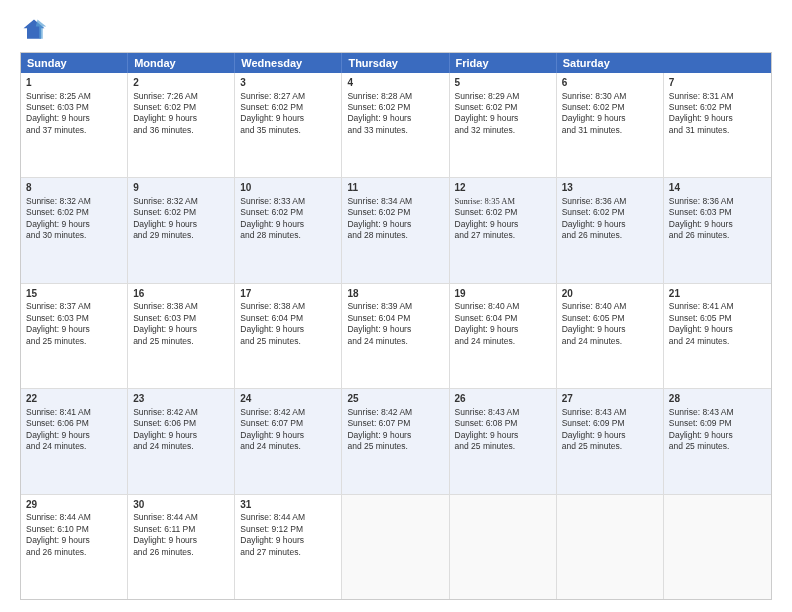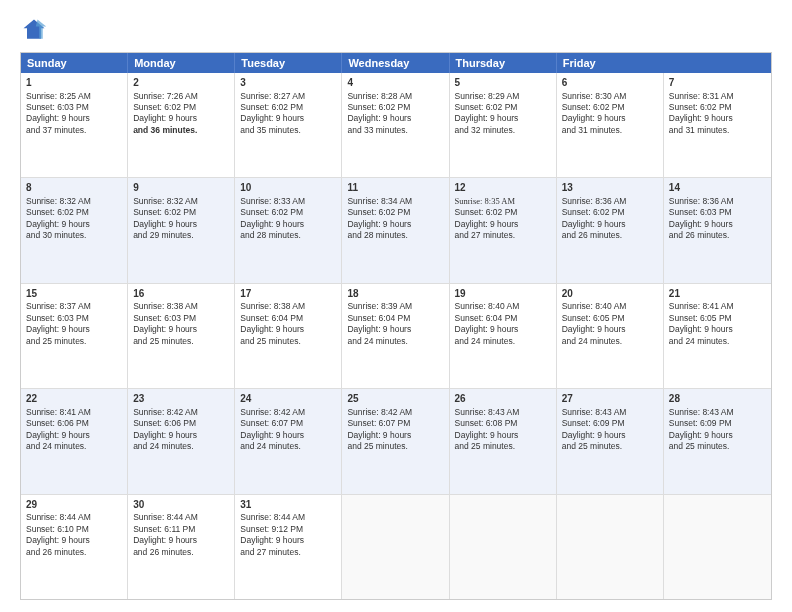--- a/index.html
+++ b/index.html
@@ -126,40 +126,40 @@
     <div class="title-block">
       <div class="main-title"></div>
       <div class="subtitle"></div>
     </div>
   </div>
 
   <div class="calendar">
     <div class="cal-header" id="cal-header">
         <div class="cal-header-cell">Sunday</div>
         <div class="cal-header-cell">Monday</div>
-        <div class="cal-header-cell">Tuesday</div>
         <div class="cal-header-cell">Wednesday</div>
         <div class="cal-header-cell">Thursday</div>
         <div class="cal-header-cell">Friday</div>
+        <div class="cal-header-cell">Saturday</div>
       </div>
     <div class="cal-body" id="cal-body">
         <div class="cal-row">
           <div class="cal-cell">
             <span class="day-num">1</span>
             <span style="display: block;">Sunrise: 8:25 AM</span>
             <span style="display: block;">Sunset: 6:03 PM</span>
             <span style="display: block;">Daylight: 9 hours</span>
             <span style="display: block;">and 37 minutes.</span>
           </div>
           <div class="cal-cell">
             <span class="day-num">2</span>
             <span style="display: block;">Sunrise: 7:26 AM</span>
             <span style="display: block;">Sunset: 6:02 PM</span>
             <span style="display: block;">Daylight: 9 hours</span>
-            <span style="display: block; font-weight: bold;">and 36 minutes.</span>
+            <span style="display: block;">and 36 minutes.</span>
           </div>
           <div class="cal-cell">
             <span class="day-num">3</span>
             <span style="display: block;">Sunrise: 8:27 AM</span>
             <span style="display: block;">Sunset: 6:02 PM</span>
             <span style="display: block;">Daylight: 9 hours</span>
             <span style="display: block;">and 35 minutes.</span>
           </div>
           <div class="cal-cell">
             <span class="day-num">4</span>

